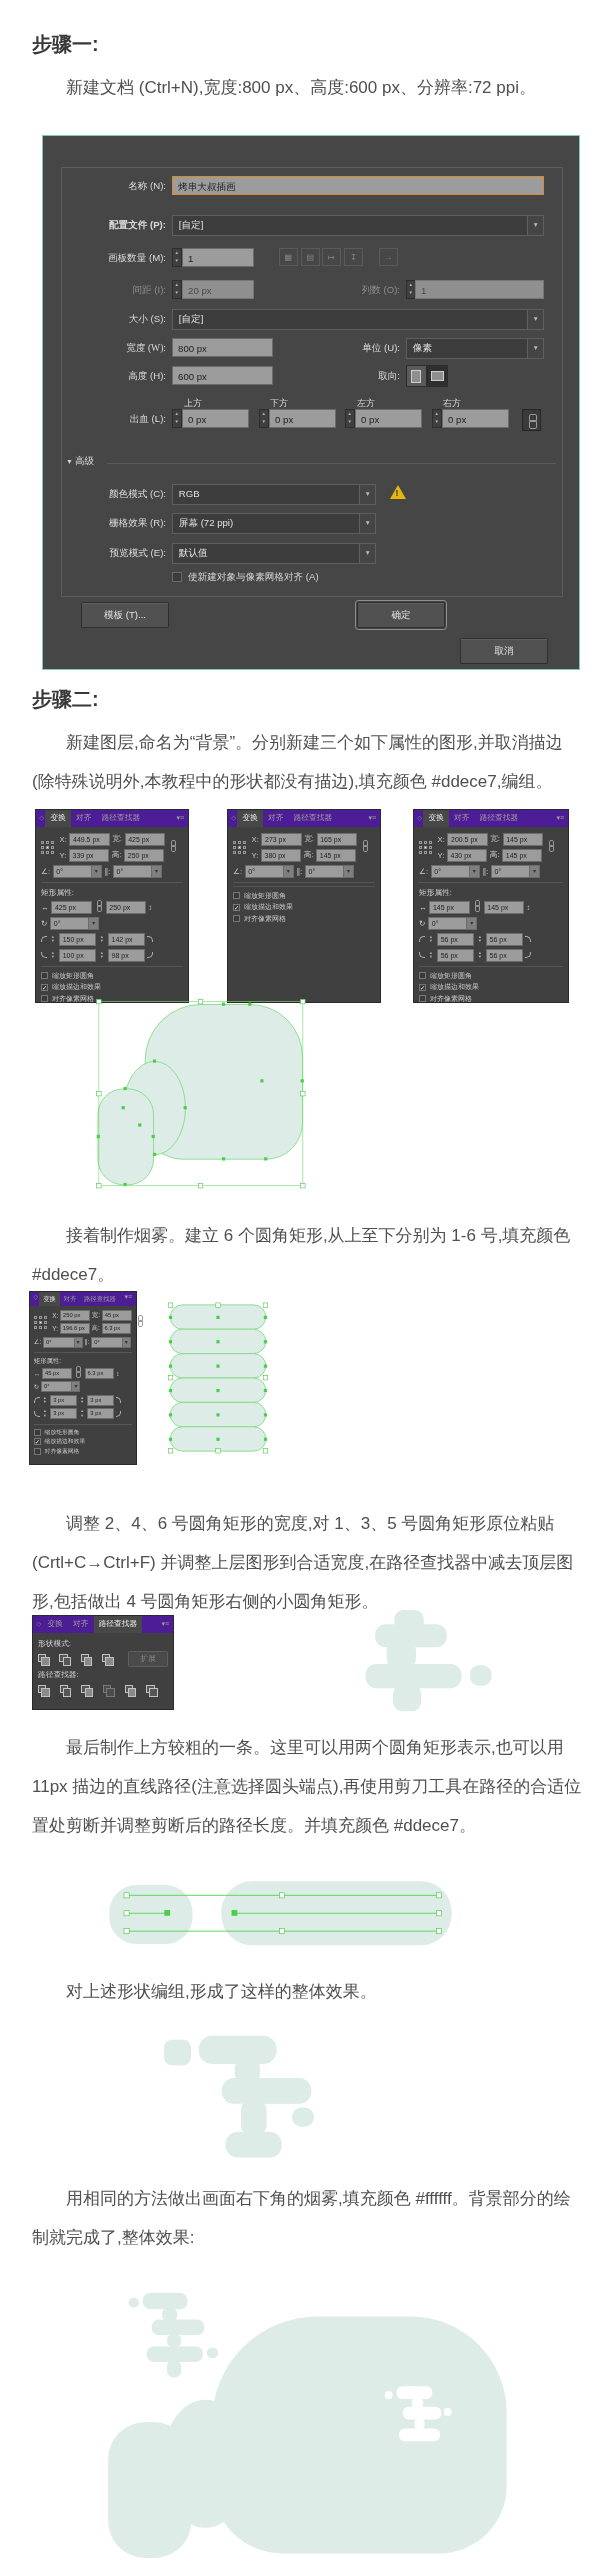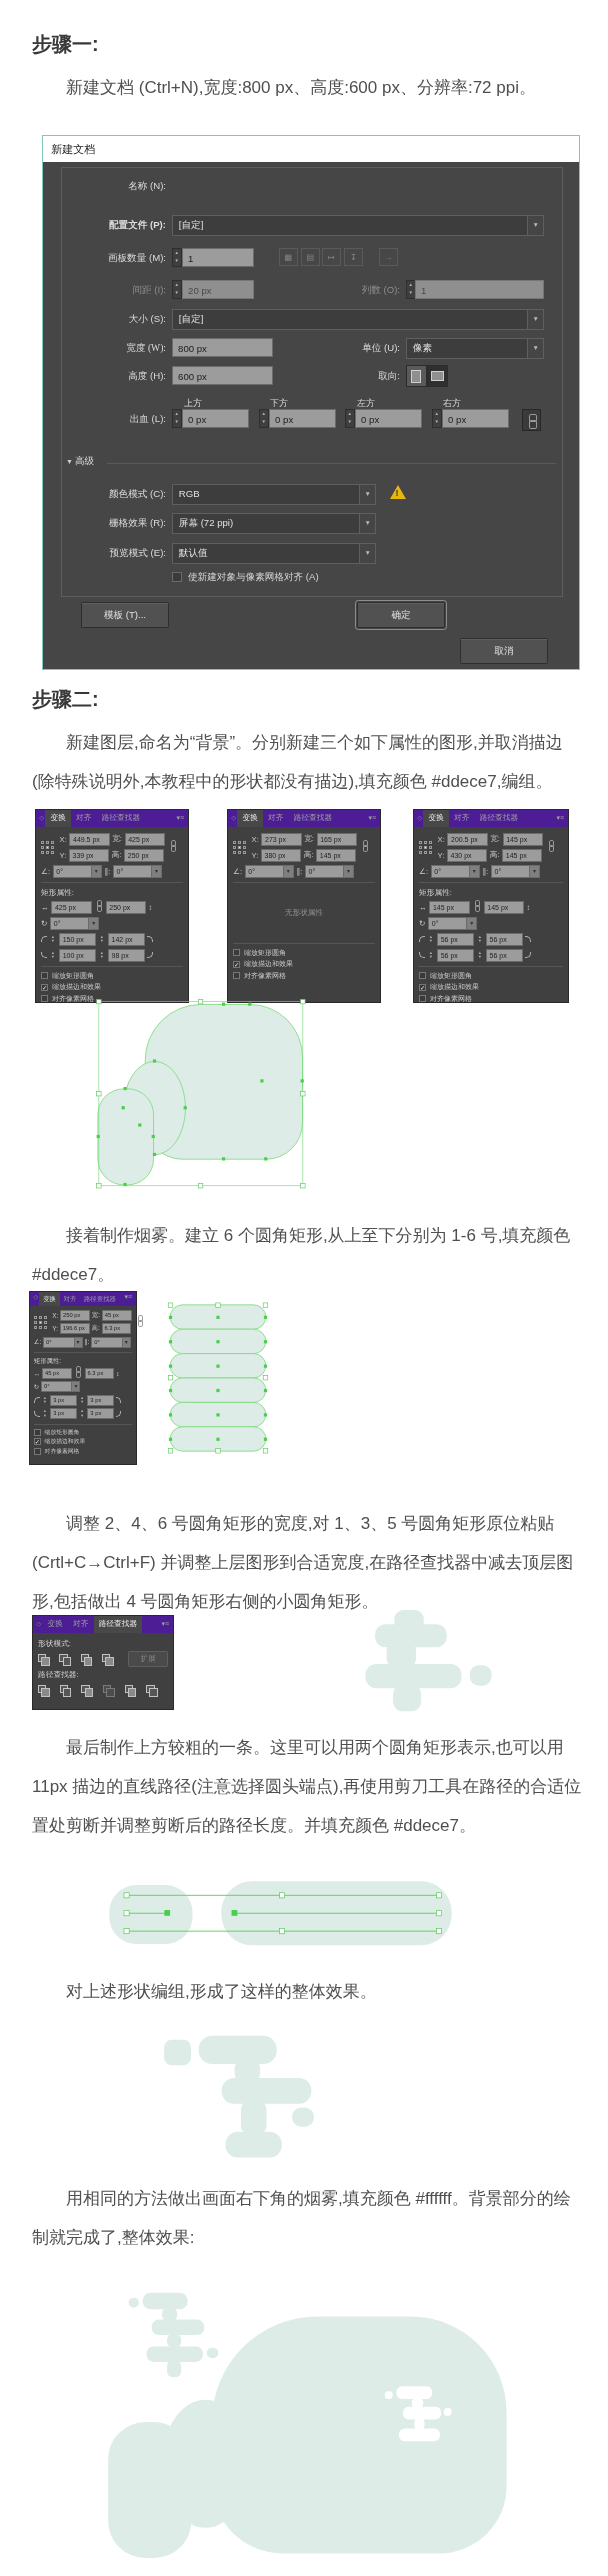--- a/index.html
+++ b/index.html
@@ -90,25 +90,25 @@
   .pfico.dim i.bk,.pfico.dim i.fr{border-color:#7a7a7a;background:#4c4c4c;}
   .expand-btn{margin-left:5.1px;width:42px;height:15.4px;background:#4a4a4a;border:0.6px solid #5f5f5f;color:#8a8a8a;font-size:7.7px;text-align:center;line-height:14px;box-sizing:border-box;border-radius:1.3px;}
 </style>
 </head>
 <body>
 
 <div class="abs step-heading" style="left:32px;top:31px;">步骤一:</div>
 <div class="abs para" style="left:32px;top:68px;">新建文档 (Ctrl+N),宽度:800 px、高度:600 px、分辨率:72 ppi。</div>
 
 <div class="abs dialog">
-  <div class="dlg-title">新建文档</div>
   <div class="dlg-body">
     <div class="inner-frame"></div>
 
     <div class="flabel" style="top:14px;">名称 (N):</div>
+    <div class="inp-light inp-name" style="left:129px;top:14px;width:372px;">烤串大叔插画</div>
 
     <div class="flabel" style="top:53px;font-weight:bold;">配置文件 (P):</div>
     <div class="sel-dark" style="left:129px;top:53px;width:372px;"><span>[自定]</span><span class="arr">▼</span></div>
 
     <div class="flabel" style="top:86px;">画板数量 (M):</div>
     <div class="spin" style="left:129px;top:86px;">
         <div>▲</div>
         <div>▼</div>
       </div>
     <div class="inp-light" style="left:139px;top:86px;width:72px;">1</div>
@@ -352,21 +352,20 @@
           <i class="b"></i>
         </div>
       </div>
       <div class="frow">
         <span class="flb">∠:</span>
         <div class="tin" style="width: 33px; padding-right: 11.5px;">0°<span class="tarr">▼</span></div>
         <span class="flb">∥:</span>
         <div class="tin" style="width: 33px; padding-right: 11.5px;">0°<span class="tarr">▼</span></div>
       </div>
       <div class="pdiv"></div>
-      <div class="noshape">无形状属性</div>
       <div class="pdiv"></div>
       <div class="chk">
         <span class="box"></span>
         <span>缩放矩形圆角</span>
       </div>
       <div class="chk">
         <span class="box">✓</span>
         <span>缩放描边和效果</span>
       </div>
       <div class="chk">

